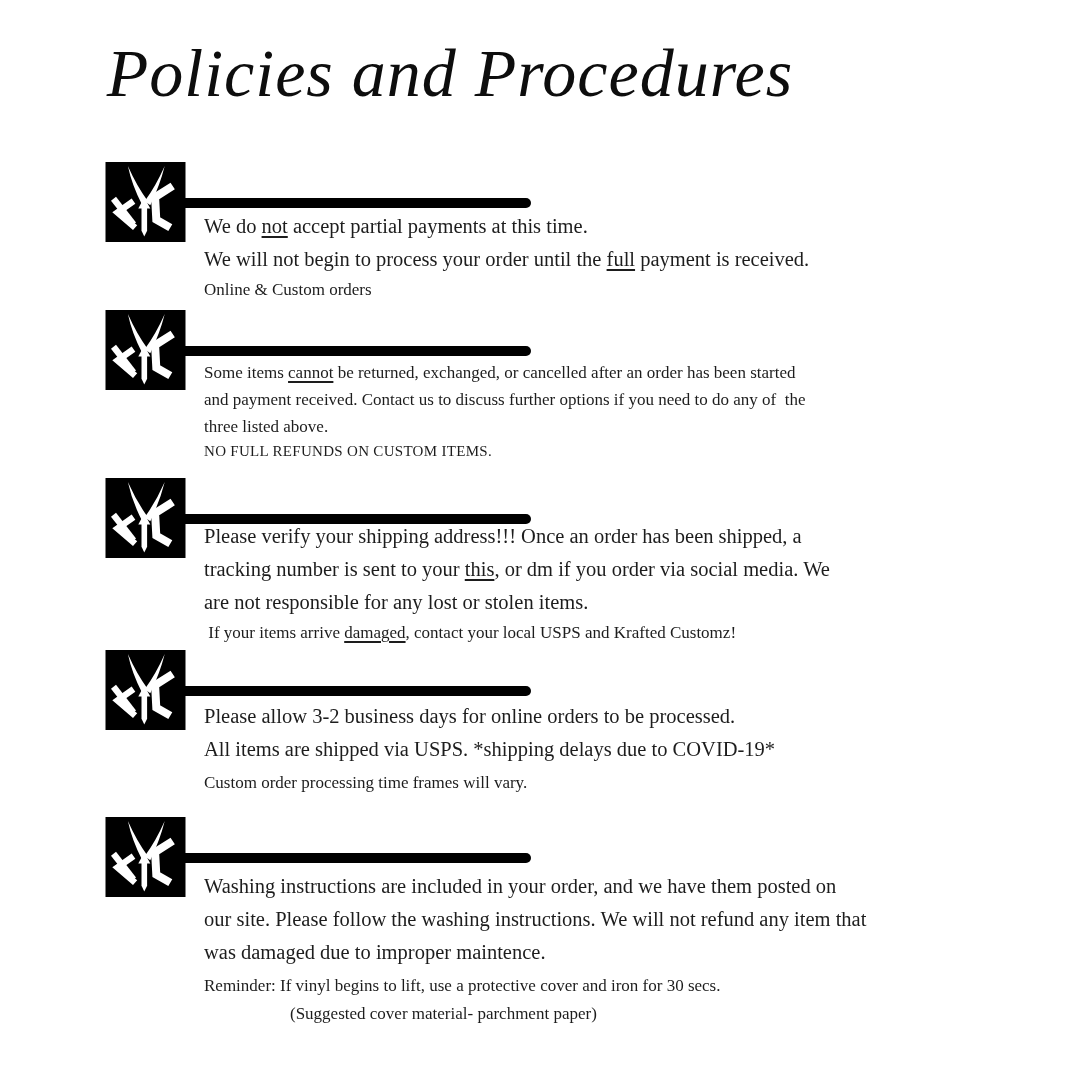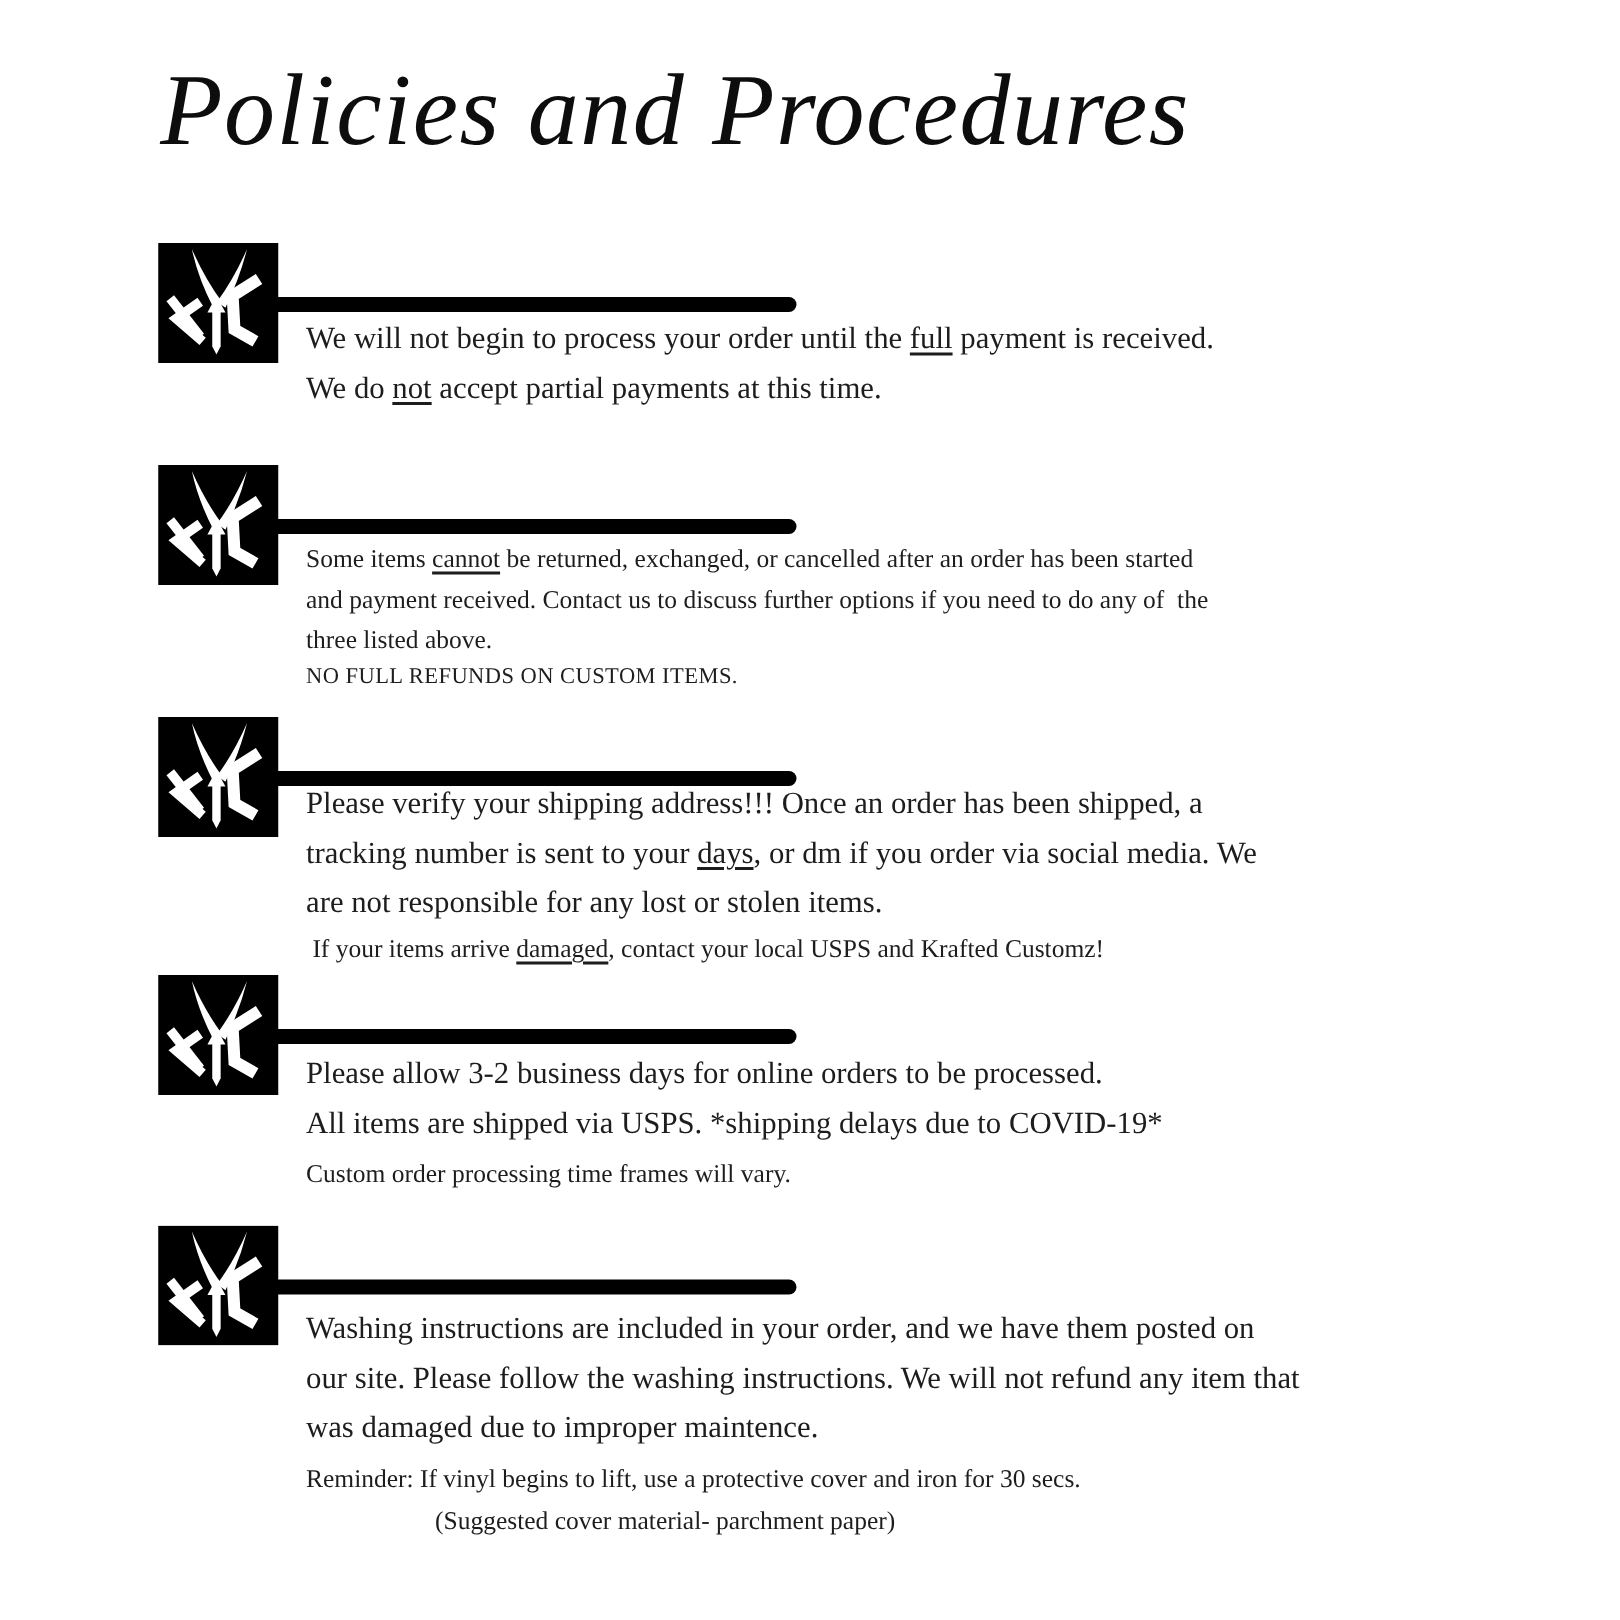--- a/index.html
+++ b/index.html
@@ -67,22 +67,23 @@
   <div class="title">Policies and Procedures</div>
 
   <div class="logo-group" style="top:162px">
     <svg class="logo">
         <use href="#kc-logo"></use>
       </svg>
     <div class="rule"></div>
   </div>
 
   <div class="text-block" style="top:210px">
+    <div class="main-line"><span>We do </span><span class="u-word">not</span><span> accept partial payments at this time.</span></div>
     <div class="main-line"><span>We will not begin to process your order until the </span><span class="u-word">full</span><span> payment is received.</span></div>
-    <div class="main-line"><span>We do </span><span class="u-word">not</span><span> accept partial payments at this time.</span></div>
+    <div class="sub-line">Online &amp; Custom orders</div>
   </div>
 
   <div class="logo-group" style="top:310px">
     <svg class="logo">
         <use href="#kc-logo"></use>
       </svg>
     <div class="rule"></div>
   </div>
 
   <div class="text-block" style="top:359px">
@@ -94,21 +95,21 @@
 
   <div class="logo-group" style="top:478px">
     <svg class="logo">
         <use href="#kc-logo"></use>
       </svg>
     <div class="rule"></div>
   </div>
 
   <div class="text-block" style="top:520px">
     <div class="main-line">Please verify your shipping address!!! Once an order has been shipped, a</div>
-    <div class="main-line"><span>tracking number is sent to your </span><span class="u-word">days</span><span>, or dm if you order via social media. We</span></div>
+    <div class="main-line"><span>tracking number is sent to your </span><span class="u-word">this</span><span>, or dm if you order via social media. We</span></div>
     <div class="main-line">are not responsible for any lost or stolen items.</div>
     <div class="sub-line"><span> If your items arrive </span><span class="u-word">damaged</span><span>, contact your local USPS and Krafted Customz!</span></div>
   </div>
 
   <div class="logo-group" style="top:650px">
     <svg class="logo">
         <use href="#kc-logo"></use>
       </svg>
     <div class="rule"></div>
   </div>

